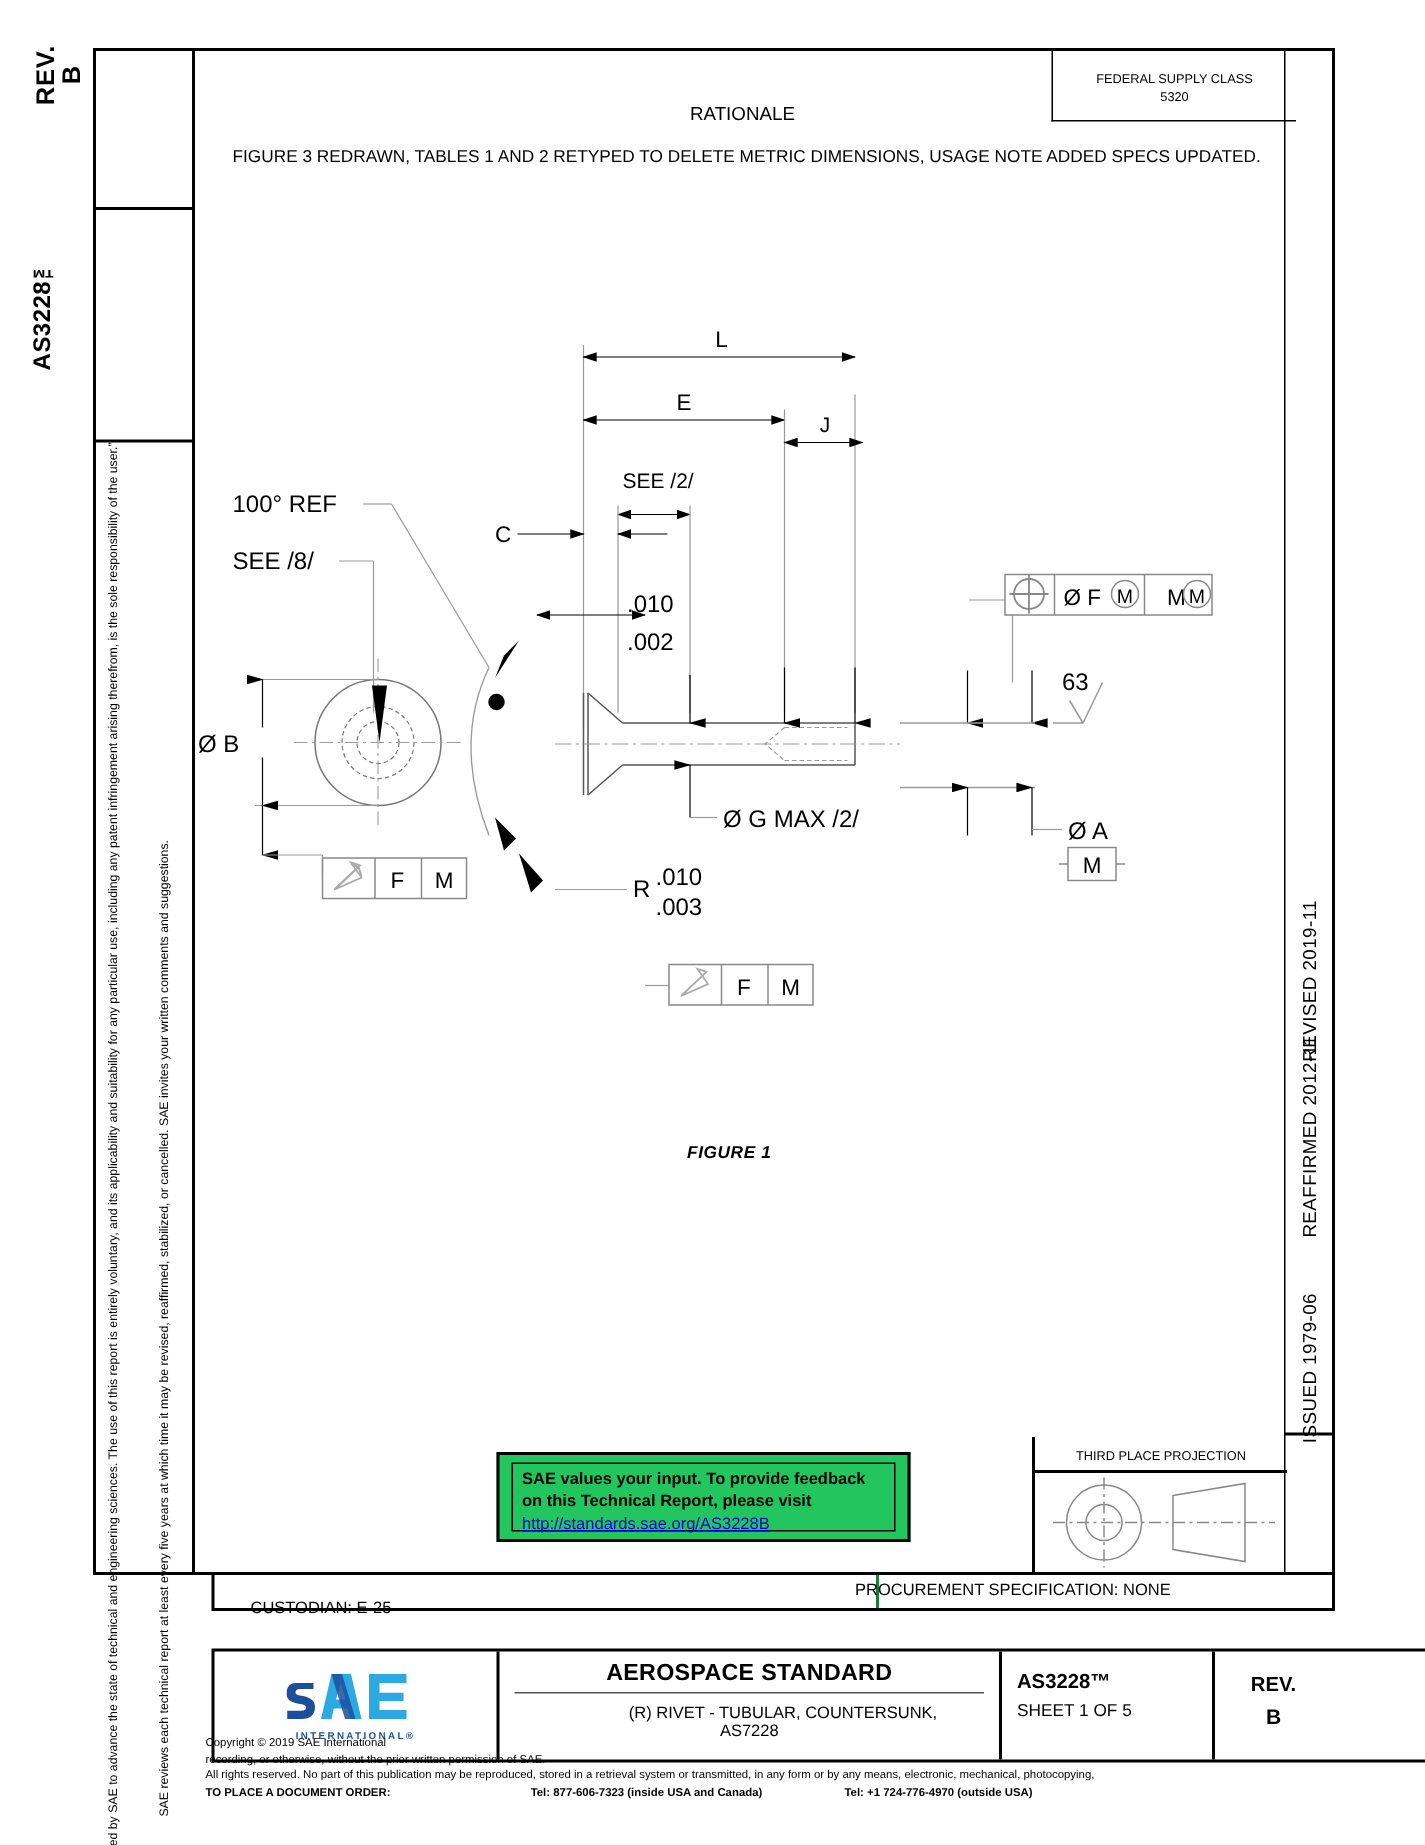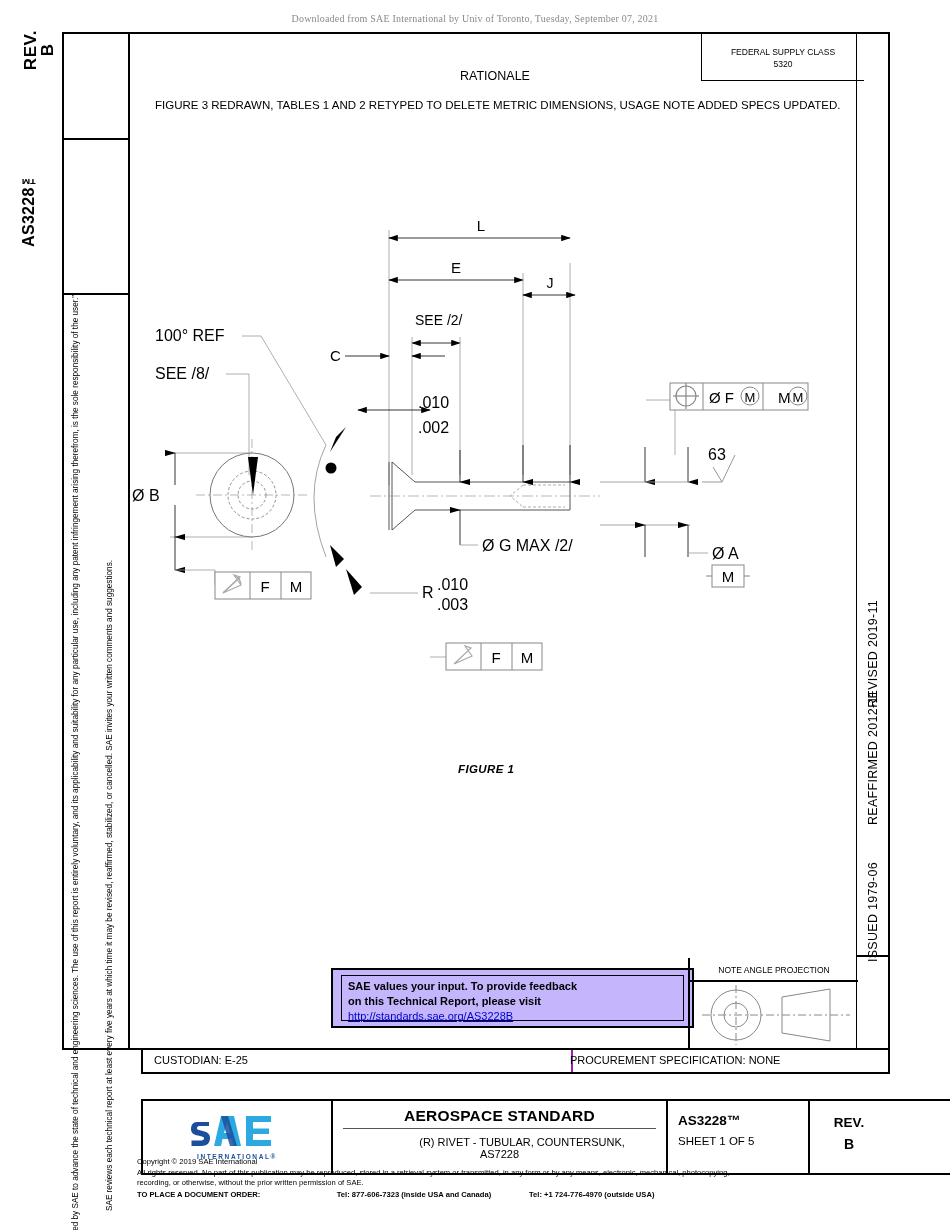--- a/index.html
+++ b/index.html
@@ -115,22 +115,22 @@
   .fig svg { position: absolute; left: 0; top: 0; }
   .fig-caption {
     position: absolute; left: 328px; top: 618px;
     font-size: 11.5px; font-weight: bold; font-style: italic;
     letter-spacing: .4px;
   }
 
   
   .feedback {
     position: absolute; left: 331px; top: 968px;
-    width: 363px; height: 60px;
-    border: 2px solid #000; background: #c4b5fd;
+    width: 276px; height: 60px;
+    border: 2px solid #000; background: #22c55e;
     padding: 5px 8px;
   }
   .feedback-inner { border: 1px solid #000; height: 100%; padding: 3px 6px; }
   .feedback-line { font-size: 11px; font-weight: bold; line-height: 15px; }
   .feedback-link {
     font-size: 11px; font-weight: normal; color: #0000cc;
     text-decoration: underline; line-height: 15px;
   }
 
   
@@ -146,23 +146,23 @@
   }
 
   
   .custodian-row {
     position: absolute; left: 141px; top: 1048px;
     width: 749px; height: 26px;
     border-top: 2px solid #000; border-bottom: 2px solid #000;
     border-left: 2px solid #000; border-right: 2px solid #000;
   }
   .custodian-cell {
-    position: absolute; left: 3px; top: 0; width: 427px; height: 22px;
-    border-right: 2px solid #a21caf;
-    font-size: 11px; padding: 4px 0 0 8px;
+    position: absolute; left: 16px; top: 0; width: 427px; height: 22px;
+    border-right: 2px solid #15803d;
+    font-size: 11px; padding: 16px 0 0 8px;
   }
   .procurement-cell {
     position: absolute; left: 427px; top: 0; width: 318px; height: 22px;
     font-size: 11px; padding-top: 4px; text-align: left;
   }
 
   
   .title-block {
     position: absolute; left: 141px; top: 1099px;
     width: 843px; height: 76px;
@@ -199,32 +199,31 @@
   
   .sae-logo { text-align: center; }
   .sae-intl {
     font-size: 6.5px; font-weight: bold; color: #1b4f9c;
     letter-spacing: 1.6px; margin-top: 1px;
   }
 
   
   .footer { position: absolute; left: 137px; top: 1157px; width: 760px; }
   .f-line { font-size: 7.6px; line-height: 10.5px; }
-  .f-row { display: flex; font-size: 7.6px; line-height: 11px; }
+  .f-row { display: flex; font-size: 7.6px; line-height: 11px; gap: 17px; }
   .f-c1 { width: 162px; font-weight: bold; }
   .f-c2 { width: 230px; font-weight: bold; text-align: center; }
   .f-c3 { width: 195px; font-weight: bold; }
   .f-c4 { font-weight: bold; }
 </style>
 </head>
 <body>
 
 <div class="page">
 
-  <div class="dl-banner">Downloaded from SAE International by Univ of Toronto, Tuesday, September 07, 2021</div>
 
   <div class="frame-outer"></div>
   <div class="frame-inner-right"></div>
 
   <div class="left-strip">
     <div class="left-cell-rev"></div>
     <div class="left-cell-as"></div>
   </div>
   <div class="vtext rev-label">
     <span>REV.</span><br>
@@ -416,21 +415,21 @@
 
   <div class="feedback">
     <div class="feedback-inner">
       <div class="feedback-line">SAE values your input. To provide feedback</div>
       <div class="feedback-line">on this Technical Report, please visit</div>
       <div class="feedback-link">http://standards.sae.org/AS3228B</div>
     </div>
   </div>
 
   <div class="tap-box">
-    <div class="tap-title">NOTE ANGLE PROJECTION</div>
+    <div class="tap-title">THIRD PLACE PROJECTION</div>
     <svg width="166" height="66" style="position:absolute;left:0;top:25px">
       <g stroke="#888" fill="none" stroke-width="1">
         <circle cx="46" cy="32" r="25"></circle>
         <circle cx="46" cy="32" r="12"></circle>
         <line x1="46" y1="2" x2="46" y2="62" stroke-dasharray="8,3,2,3"></line>
         <line x1="12" y1="32" x2="160" y2="32" stroke-dasharray="8,3,2,3"></line>
         <path d="M92,14 L140,6 L140,58 L92,50 Z"></path>
       </g>
     </svg>
   </div>
@@ -468,22 +467,22 @@
       <div class="tb-doc-sheet">SHEET 1 OF 5</div>
     </div>
     <div class="tb-rev">
       <div class="tb-rev-label">REV.</div>
       <div class="tb-rev-val">B</div>
     </div>
   </div>
 
   <div class="footer">
     <div class="f-line">Copyright © 2019 SAE International</div>
+    <div class="f-line">recording, or otherwise, without the prior written permission of SAE.</div>
     <div class="f-line">All rights reserved. No part of this publication may be reproduced, stored in a retrieval system or transmitted, in any form or by any means, electronic, mechanical, photocopying,</div>
-    <div class="f-line">recording, or otherwise, without the prior written permission of SAE.</div>
     <div class="f-row">
       <div class="f-c1">TO PLACE A DOCUMENT ORDER:</div>
       <div class="f-c2">Tel: 877-606-7323 (inside USA and Canada)</div>
       <div class="f-c3">Tel: +1 724-776-4970 (outside USA)</div>
     </div>
   </div>
 
 </div>
 
 </body></html>

